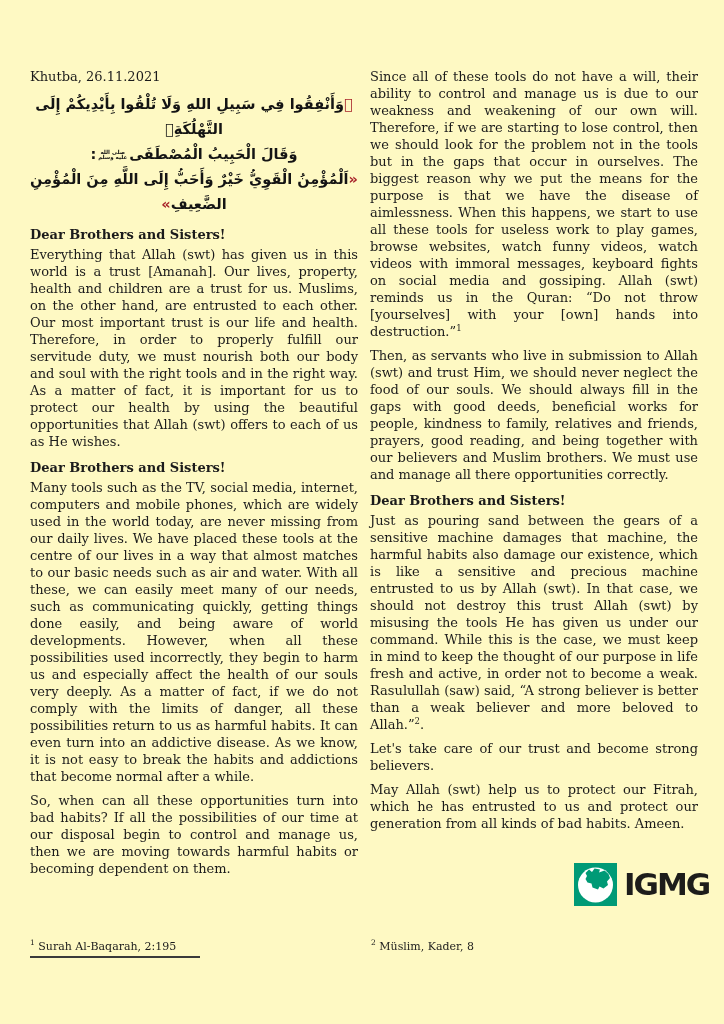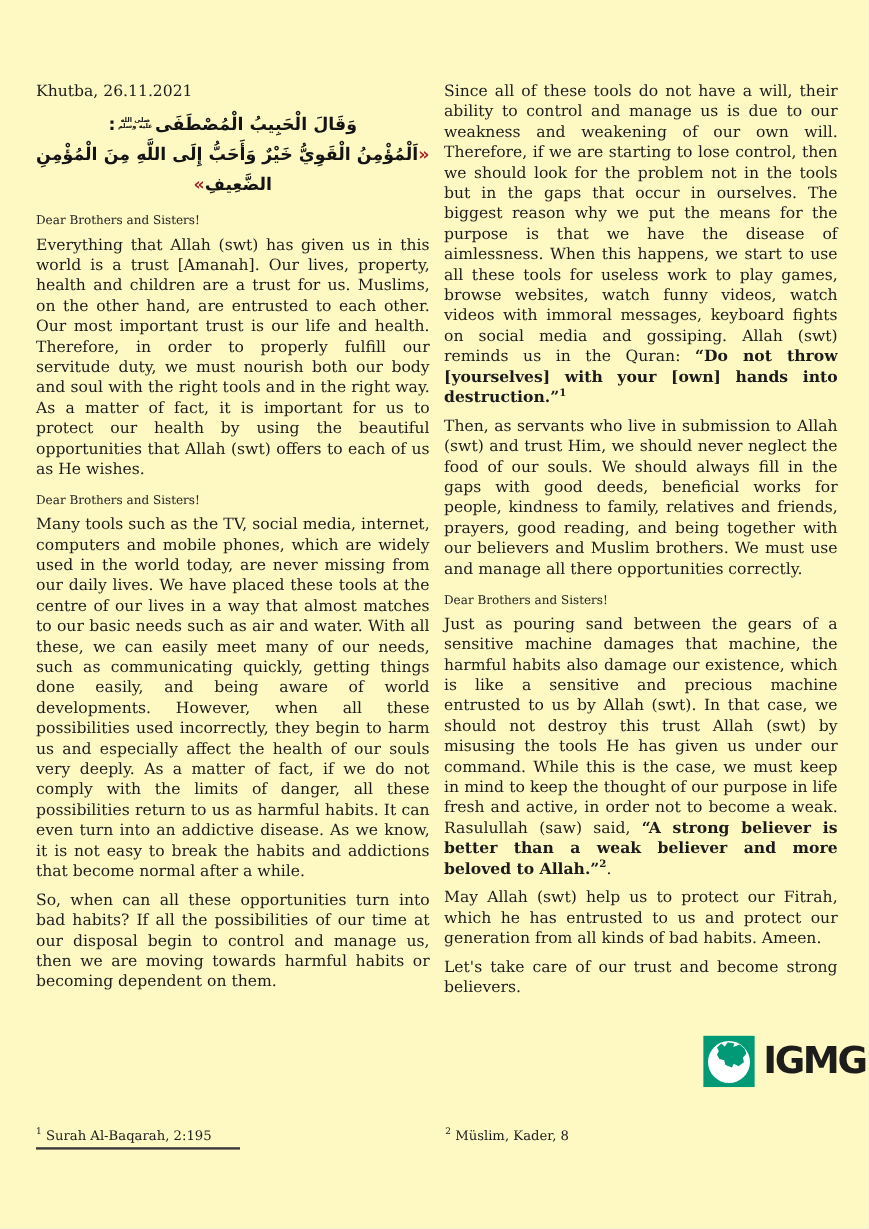--- a/index.html
+++ b/index.html
@@ -35,48 +35,48 @@
     font-size:5.5px;
     line-height:5.5px;
     vertical-align:middle;
     text-align:center;
     margin:0 2px;
     font-weight:bold;
   }
   .saw span { display:block; }
 
   .heading {
-    font-size:10px; line-height:17px;
-    font-weight:normal;
+    font-size:13px; line-height:17px;
+    font-weight:bold;
     margin:9px 0 3px 0;
   }
   .para {
     font-size:13px; line-height:17px;
     margin:0 0 7px 0;
     text-align:justify;
   }
   .para sup { font-size:8.5px; line-height:0; }
-  .bold { font-weight:bold; }
+  .bold { font-weight:normal; }
 
   .fn-sep {
     position:absolute; left:30px; top:956px;
     width:170px; height:0;
     border-top:2px solid #3a3a3a;
   }
   .footnote {
     position:absolute; top:936px;
     font-size:11px; line-height:14px;
     color:#1b1b1b;
   }
   .fn-left  { left:30px; }
   .fn-right { left:371px;text-align:right; }
   .footnote sup { font-size:7.5px; }
 
   .logo {
-    position:absolute; left:586px; top:863px;
+    position:absolute; left:574px; top:863px;
     display:flex; align-items:center; gap:7px;
   }
   .logo svg { width:43px; height:43px; display:block; }
   .wordmark {
     font-family:"DejaVu Sans", sans-serif;
     font-weight:bold;
     font-size:31px;
     letter-spacing:-2px;
     color:#1d1d1b;
     line-height:43px;
@@ -86,20 +86,21 @@
 <body>
 
 <div class="page">
 
   <div class="columns">
 
     <div class="col">
       <div class="meta-line">Khutba, 26.11.2021</div>
 
       <div class="arabic">
+        <div><span class="red">﴿</span><span>وَأَنْفِقُوا فِي سَبِيلِ اللهِ وَلَا تُلْقُوا بِأَيْدِيكُمْ إِلَى التَّهْلُكَةِۚ</span></div>
         <div><span>وَقَالَ الْحَبِيبُ الْمُصْطَفَى</span><span class="saw"><span>صلى الله</span><span>عليه وسلم</span></span><span>:</span></div>
         <div><span class="red">«</span><span>اَلْمُؤْمِنُ الْقَوِيُّ خَيْرٌ وَأَحَبُّ إِلَى اللَّهِ مِنَ الْمُؤْمِنِ الضَّعِيفِ</span><span class="red">»</span></div>
       </div>
 
       <div class="heading">Dear Brothers and Sisters!</div>
       <p class="para">Everything that Allah (swt) has given us in this world is a trust [Amanah]. Our lives, property, health and children are a trust for us. Muslims, on the other hand, are entrusted to each other. Our most important trust is our life and health. Therefore, in order to properly fulfill our servitude duty, we must nourish both our body and soul with the right tools and in the right way. As a matter of fact, it is important for us to protect our health by using the beautiful opportunities that Allah (swt) offers to each of us as He wishes.</p>
 
       <div class="heading">Dear Brothers and Sisters!</div>
       <p class="para">Many tools such as the TV, social media, internet, computers and mobile phones, which are widely used in the world today, are never missing from our daily lives. We have placed these tools at the centre of our lives in a way that almost matches to our basic needs such as air and water. With all these, we can easily meet many of our needs, such as communicating quickly, getting things done easily, and being aware of world developments. However, when all these possibilities used incorrectly, they begin to harm us and especially affect the health of our souls very deeply. As a matter of fact, if we do not comply with the limits of danger, all these possibilities return to us as harmful habits. It can even turn into an addictive disease. As we know, it is not easy to break the habits and addictions that become normal after a while.</p>
 
@@ -108,22 +109,22 @@
 
     <div class="col">
       <p class="para"><span>Since all of these tools do not have a will, their ability to control and manage us is due to our weakness and weakening of our own will. Therefore, if we are starting to lose control, then we should look for the problem not in the tools but in the gaps that occur in ourselves. The biggest reason why we put the means for the purpose is that we have the disease of aimlessness. When this happens, we start to use all these tools for useless work to play games, browse websites, watch funny videos, watch videos with immoral messages, keyboard fights on social media and gossiping. Allah (swt) reminds us in the Quran: </span><span class="bold">“Do not throw [yourselves] with your [own] hands into destruction.”</span><sup class="bold">1</sup></p>
 
       <p class="para">Then, as servants who live in submission to Allah (swt) and trust Him, we should never neglect the food of our souls. We should always fill in the gaps with good deeds, beneficial works for people, kindness to family, relatives and friends, prayers, good reading, and being together with our believers and Muslim brothers. We must use and manage all there opportunities correctly.</p>
 
       <div class="heading">Dear Brothers and Sisters!</div>
 
       <p class="para"><span>Just as pouring sand between the gears of a sensitive machine damages that machine, the harmful habits also damage our existence, which is like a sensitive and precious machine entrusted to us by Allah (swt). In that case, we should not destroy this trust Allah (swt) by misusing the tools He has given us under our command. While this is the case, we must keep in mind to keep the thought of our purpose in life fresh and active, in order not to become a weak. Rasulullah (saw) said, </span><span class="bold">“A strong believer is better than a weak believer and more beloved to Allah.”</span><sup class="bold">2</sup><span>.</span></p>
 
+      <p class="para">Let's take care of our trust and become strong believers.</p>
       <p class="para">May Allah (swt) help us to protect our Fitrah, which he has entrusted to us and protect our generation from all kinds of bad habits. Ameen.</p>
-      <p class="para">Let's take care of our trust and become strong believers.</p>
     </div>
 
   </div>
 
   <div class="fn-sep"></div>
   <div class="footnote fn-left"><sup>1</sup> <span>Surah Al-Baqarah, 2:195</span></div>
   <div class="footnote fn-right"><sup>2</sup> <span>Müslim, Kader, 8</span></div>
 
   <div class="logo">
     <svg viewBox="0 0 43 43" xmlns="http://www.w3.org/2000/svg">

